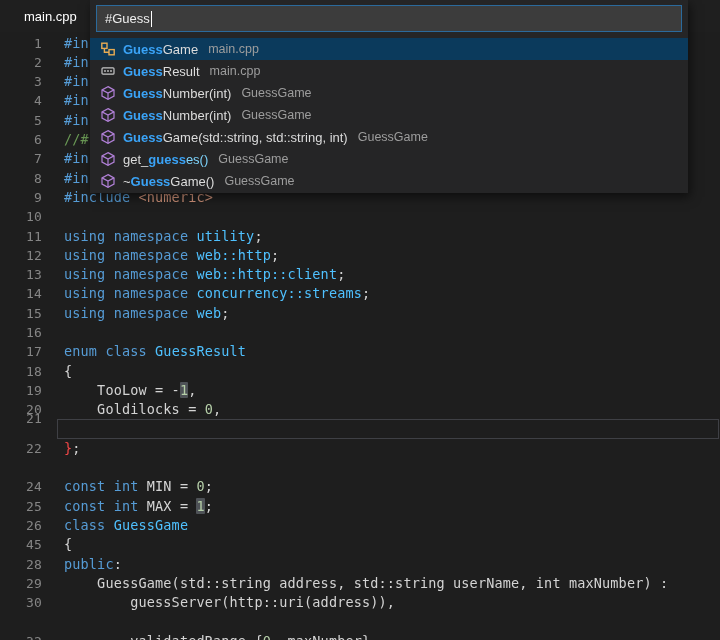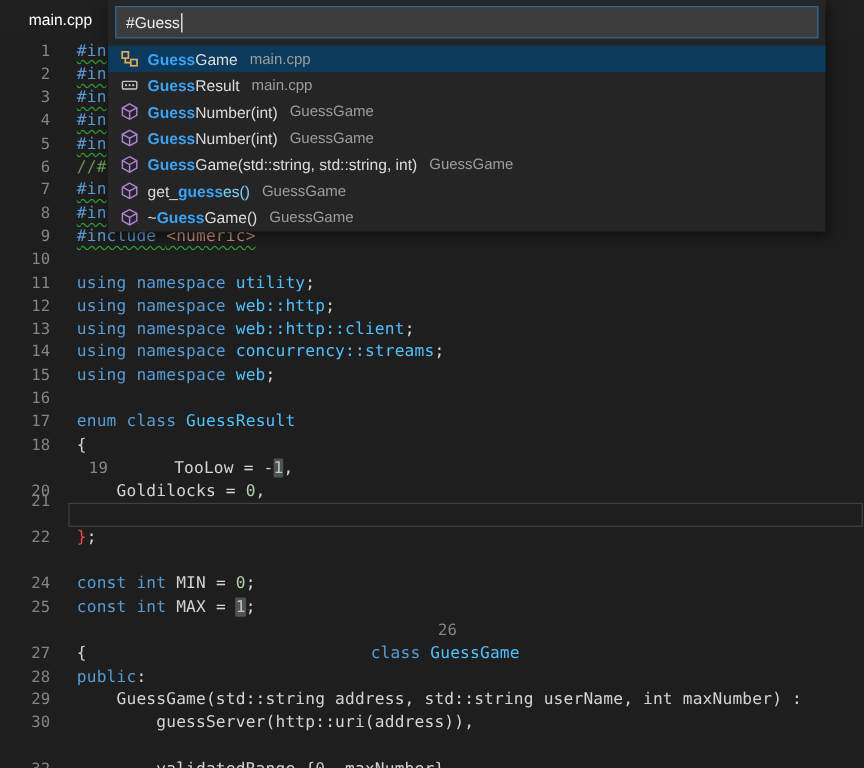--- a/index.html
+++ b/index.html
@@ -11,21 +11,21 @@
   #tab-title { position:absolute; left:24px; top:9px; font-size:13px; color:#ffffff; }
 
   
   #code-lines { position:absolute; left:0; top:0; width:720px; height:640px; }
   .code-line { position:absolute; left:0; right:0; height:19px; display:flex; align-items:center;
                font-family:"DejaVu Sans Mono", monospace; font-size:13.5px; letter-spacing:0.15px;
                line-height:19px; white-space:pre; }
   .gutter { display:inline-block; width:42px; text-align:right; color:#858585; font-size:13px;
             flex:none; }
   .code { margin-left:22px; white-space:pre; }
-  .sq { text-decoration:underline; text-decoration-style:wavy; text-decoration-color:#2fa331;
+  .sq { text-decoration-style:wavy; text-decoration-color:#2fa331;
         text-decoration-thickness:1px; text-underline-offset:3px; }
   .numbox { background:#4e5257; border-radius:1px; }
   .cur-line { position:absolute; left:57px; right:1px; height:20px;
               border:1px solid #3f4045; pointer-events:none; }
 
   
   #quick-open { position:absolute; left:90px; top:0; width:598px; background:#252526;
                 box-shadow:2px 4px 10px rgba(0,0,0,0.55); padding-bottom:1px; }
   #qo-input { margin:5px 6px 6px 6px; height:27px; background:#3c3c3c; border:1px solid #2b6a9c;
               display:flex; align-items:center; padding:0 8px; }
@@ -59,29 +59,29 @@
     <div class="code-line" style="top: 187.9px;"><span class="gutter" style="color: rgb(133, 133, 133);">9</span><span class="code"><span class="sq" style="color: rgb(86, 156, 214);">#include </span><span class="sq" style="color: rgb(206, 145, 120);">&lt;numeric&gt;</span></span></div>
     <div class="code-line" style="top: 207.2px;"><span class="gutter" style="color: rgb(133, 133, 133);">10</span><span class="code"></span></div>
     <div class="code-line" style="top: 226.5px;"><span class="gutter" style="color: rgb(133, 133, 133);">11</span><span class="code"><span style="color: rgb(86, 156, 214);">using</span><span style="color: rgb(212, 212, 212);"> </span><span style="color: rgb(86, 156, 214);">namespace</span><span style="color: rgb(212, 212, 212);"> </span><span style="color: rgb(79, 193, 255);">utility</span><span style="color: rgb(212, 212, 212);">;</span></span></div>
     <div class="code-line" style="top: 245.8px;"><span class="gutter" style="color: rgb(133, 133, 133);">12</span><span class="code"><span style="color: rgb(86, 156, 214);">using</span><span style="color: rgb(212, 212, 212);"> </span><span style="color: rgb(86, 156, 214);">namespace</span><span style="color: rgb(212, 212, 212);"> </span><span style="color: rgb(79, 193, 255);">web::http</span><span style="color: rgb(212, 212, 212);">;</span></span></div>
     <div class="code-line" style="top: 265.1px;"><span class="gutter" style="color: rgb(133, 133, 133);">13</span><span class="code"><span style="color: rgb(86, 156, 214);">using</span><span style="color: rgb(212, 212, 212);"> </span><span style="color: rgb(86, 156, 214);">namespace</span><span style="color: rgb(212, 212, 212);"> </span><span style="color: rgb(79, 193, 255);">web::http::client</span><span style="color: rgb(212, 212, 212);">;</span></span></div>
     <div class="code-line" style="top: 284.4px;"><span class="gutter" style="color: rgb(133, 133, 133);">14</span><span class="code"><span style="color: rgb(86, 156, 214);">using</span><span style="color: rgb(212, 212, 212);"> </span><span style="color: rgb(86, 156, 214);">namespace</span><span style="color: rgb(212, 212, 212);"> </span><span style="color: rgb(79, 193, 255);">concurrency::streams</span><span style="color: rgb(212, 212, 212);">;</span></span></div>
     <div class="code-line" style="top: 303.7px;"><span class="gutter" style="color: rgb(133, 133, 133);">15</span><span class="code"><span style="color: rgb(86, 156, 214);">using</span><span style="color: rgb(212, 212, 212);"> </span><span style="color: rgb(86, 156, 214);">namespace</span><span style="color: rgb(212, 212, 212);"> </span><span style="color: rgb(79, 193, 255);">web</span><span style="color: rgb(212, 212, 212);">;</span></span></div>
     <div class="code-line" style="top: 323px; align-items: flex-end;"><span class="gutter" style="color: rgb(133, 133, 133);">16</span><span class="code"></span></div>
     <div class="code-line" style="top: 342.3px;"><span class="gutter" style="color: rgb(133, 133, 133);">17</span><span class="code"><span style="color: rgb(86, 156, 214);">enum</span><span style="color: rgb(212, 212, 212);"> </span><span style="color: rgb(86, 156, 214);">class</span><span style="color: rgb(212, 212, 212);"> </span><span style="color: rgb(79, 193, 255);">GuessResult</span></span></div>
     <div class="code-line" style="top: 361.6px;"><span class="gutter" style="color: rgb(133, 133, 133);">18</span><span class="code"><span style="color: rgb(212, 212, 212);">{</span></span></div>
-    <div class="code-line" style="top: 380.9px; padding-left: 48px;"><span class="gutter" style="color: rgb(133, 133, 133);">19</span><span class="code"><span style="color: rgb(212, 212, 212);">    TooLow = -</span><span class="numbox" style="color: rgb(181, 206, 168);">1</span><span style="color: rgb(212, 212, 212);">,</span></span></div>
+    <div class="code-line" style="top: 380.9px;"><span class="gutter" style="color: rgb(133, 133, 133);">19</span><span class="code"><span style="color: rgb(212, 212, 212);">    TooLow = -</span><span class="numbox" style="color: rgb(181, 206, 168);">1</span><span style="color: rgb(212, 212, 212);">,</span></span></div>
     <div class="code-line" style="top: 400.2px;"><span class="gutter" style="color: rgb(133, 133, 133);">20</span><span class="code"><span style="color: rgb(212, 212, 212);">    Goldilocks = </span><span style="color: rgb(181, 206, 168);">0</span><span style="color: rgb(212, 212, 212);">,</span></span></div>
     <div class="code-line" style="top: 409px;"><span class="gutter" style="color: rgb(133, 133, 133);">21</span></div>
     <div class="cur-line" style="top: 418.5px;"></div>
     <div class="code-line" style="top: 438.8px;"><span class="gutter" style="color: rgb(133, 133, 133);">22</span><span class="code"><span style="color: rgb(244, 71, 71);">}</span><span style="color: rgb(212, 212, 212);">;</span></span></div>
     <div class="code-line" style="top: 477.4px;"><span class="gutter" style="color: rgb(133, 133, 133);">24</span><span class="code"><span style="color: rgb(86, 156, 214);">const</span><span style="color: rgb(212, 212, 212);"> </span><span style="color: rgb(86, 156, 214);">int</span><span style="color: rgb(212, 212, 212);"> MIN = </span><span style="color: rgb(181, 206, 168);">0</span><span style="color: rgb(212, 212, 212);">;</span></span></div>
     <div class="code-line" style="top: 496.7px;"><span class="gutter" style="color: rgb(133, 133, 133);">25</span><span class="code"><span style="color: rgb(86, 156, 214);">const</span><span style="color: rgb(212, 212, 212);"> </span><span style="color: rgb(86, 156, 214);">int</span><span style="color: rgb(212, 212, 212);"> MAX = </span><span class="numbox" style="color: rgb(181, 206, 168);">1</span><span style="color: rgb(212, 212, 212);">;</span></span></div>
-    <div class="code-line" style="top: 516px; flex-direction: column;"><span class="gutter" style="color: rgb(133, 133, 133);">26</span><span class="code"><span style="color: rgb(86, 156, 214);">class</span><span style="color: rgb(212, 212, 212);"> </span><span style="color: rgb(79, 193, 255);">GuessGame</span></span></div>
-    <div class="code-line" style="top: 535.3px;"><span class="gutter" style="color: rgb(133, 133, 133);">27</span><span class="code"><span style="color: rgb(212, 212, 212);">{</span></span></div>
+    <div class="code-line" style="top: 516px;"><span class="gutter" style="color: rgb(133, 133, 133);">26</span><span class="code"><span style="color: rgb(86, 156, 214);">class</span><span style="color: rgb(212, 212, 212);"> </span><span style="color: rgb(79, 193, 255);">GuessGame</span></span></div>
+    <div class="code-line" style="top: 535.3px;"><span class="gutter" style="color: rgb(133, 133, 133);">45</span><span class="code"><span style="color: rgb(212, 212, 212);">{</span></span></div>
     <div class="code-line" style="top: 554.6px;"><span class="gutter" style="color: rgb(133, 133, 133);">28</span><span class="code"><span style="color: rgb(86, 156, 214);">public</span><span style="color: rgb(212, 212, 212);">:</span></span></div>
     <div class="code-line" style="top: 573.9px;"><span class="gutter" style="color: rgb(133, 133, 133);">29</span><span class="code"><span style="color: rgb(212, 212, 212);">    GuessGame(std::string address, std::string userName, int maxNumber) :</span></span></div>
     <div class="code-line" style="top: 593.2px;"><span class="gutter" style="color: rgb(133, 133, 133);">30</span><span class="code"><span style="color: rgb(212, 212, 212);">        guessServer(http::uri(address)),</span></span></div>
     <div class="code-line" style="top: 644px; align-items: flex-end;"><span class="gutter" style="color: rgb(133, 133, 133);">31</span><span class="code"><span style="color: rgb(212, 212, 212);">        userName(userName),</span></span></div>
     <div class="code-line" style="top: 631.8px;"><span class="gutter" style="color: rgb(133, 133, 133);">32</span><span class="code"><span style="color: rgb(212, 212, 212);">        validatedRange {</span><span style="color: rgb(181, 206, 168);">0</span><span style="color: rgb(212, 212, 212);">, maxNumber}</span></span></div>
   </div>
 
 <div id="quick-open">
   <div id="qo-input">
     <span id="qo-query">#Guess</span>

